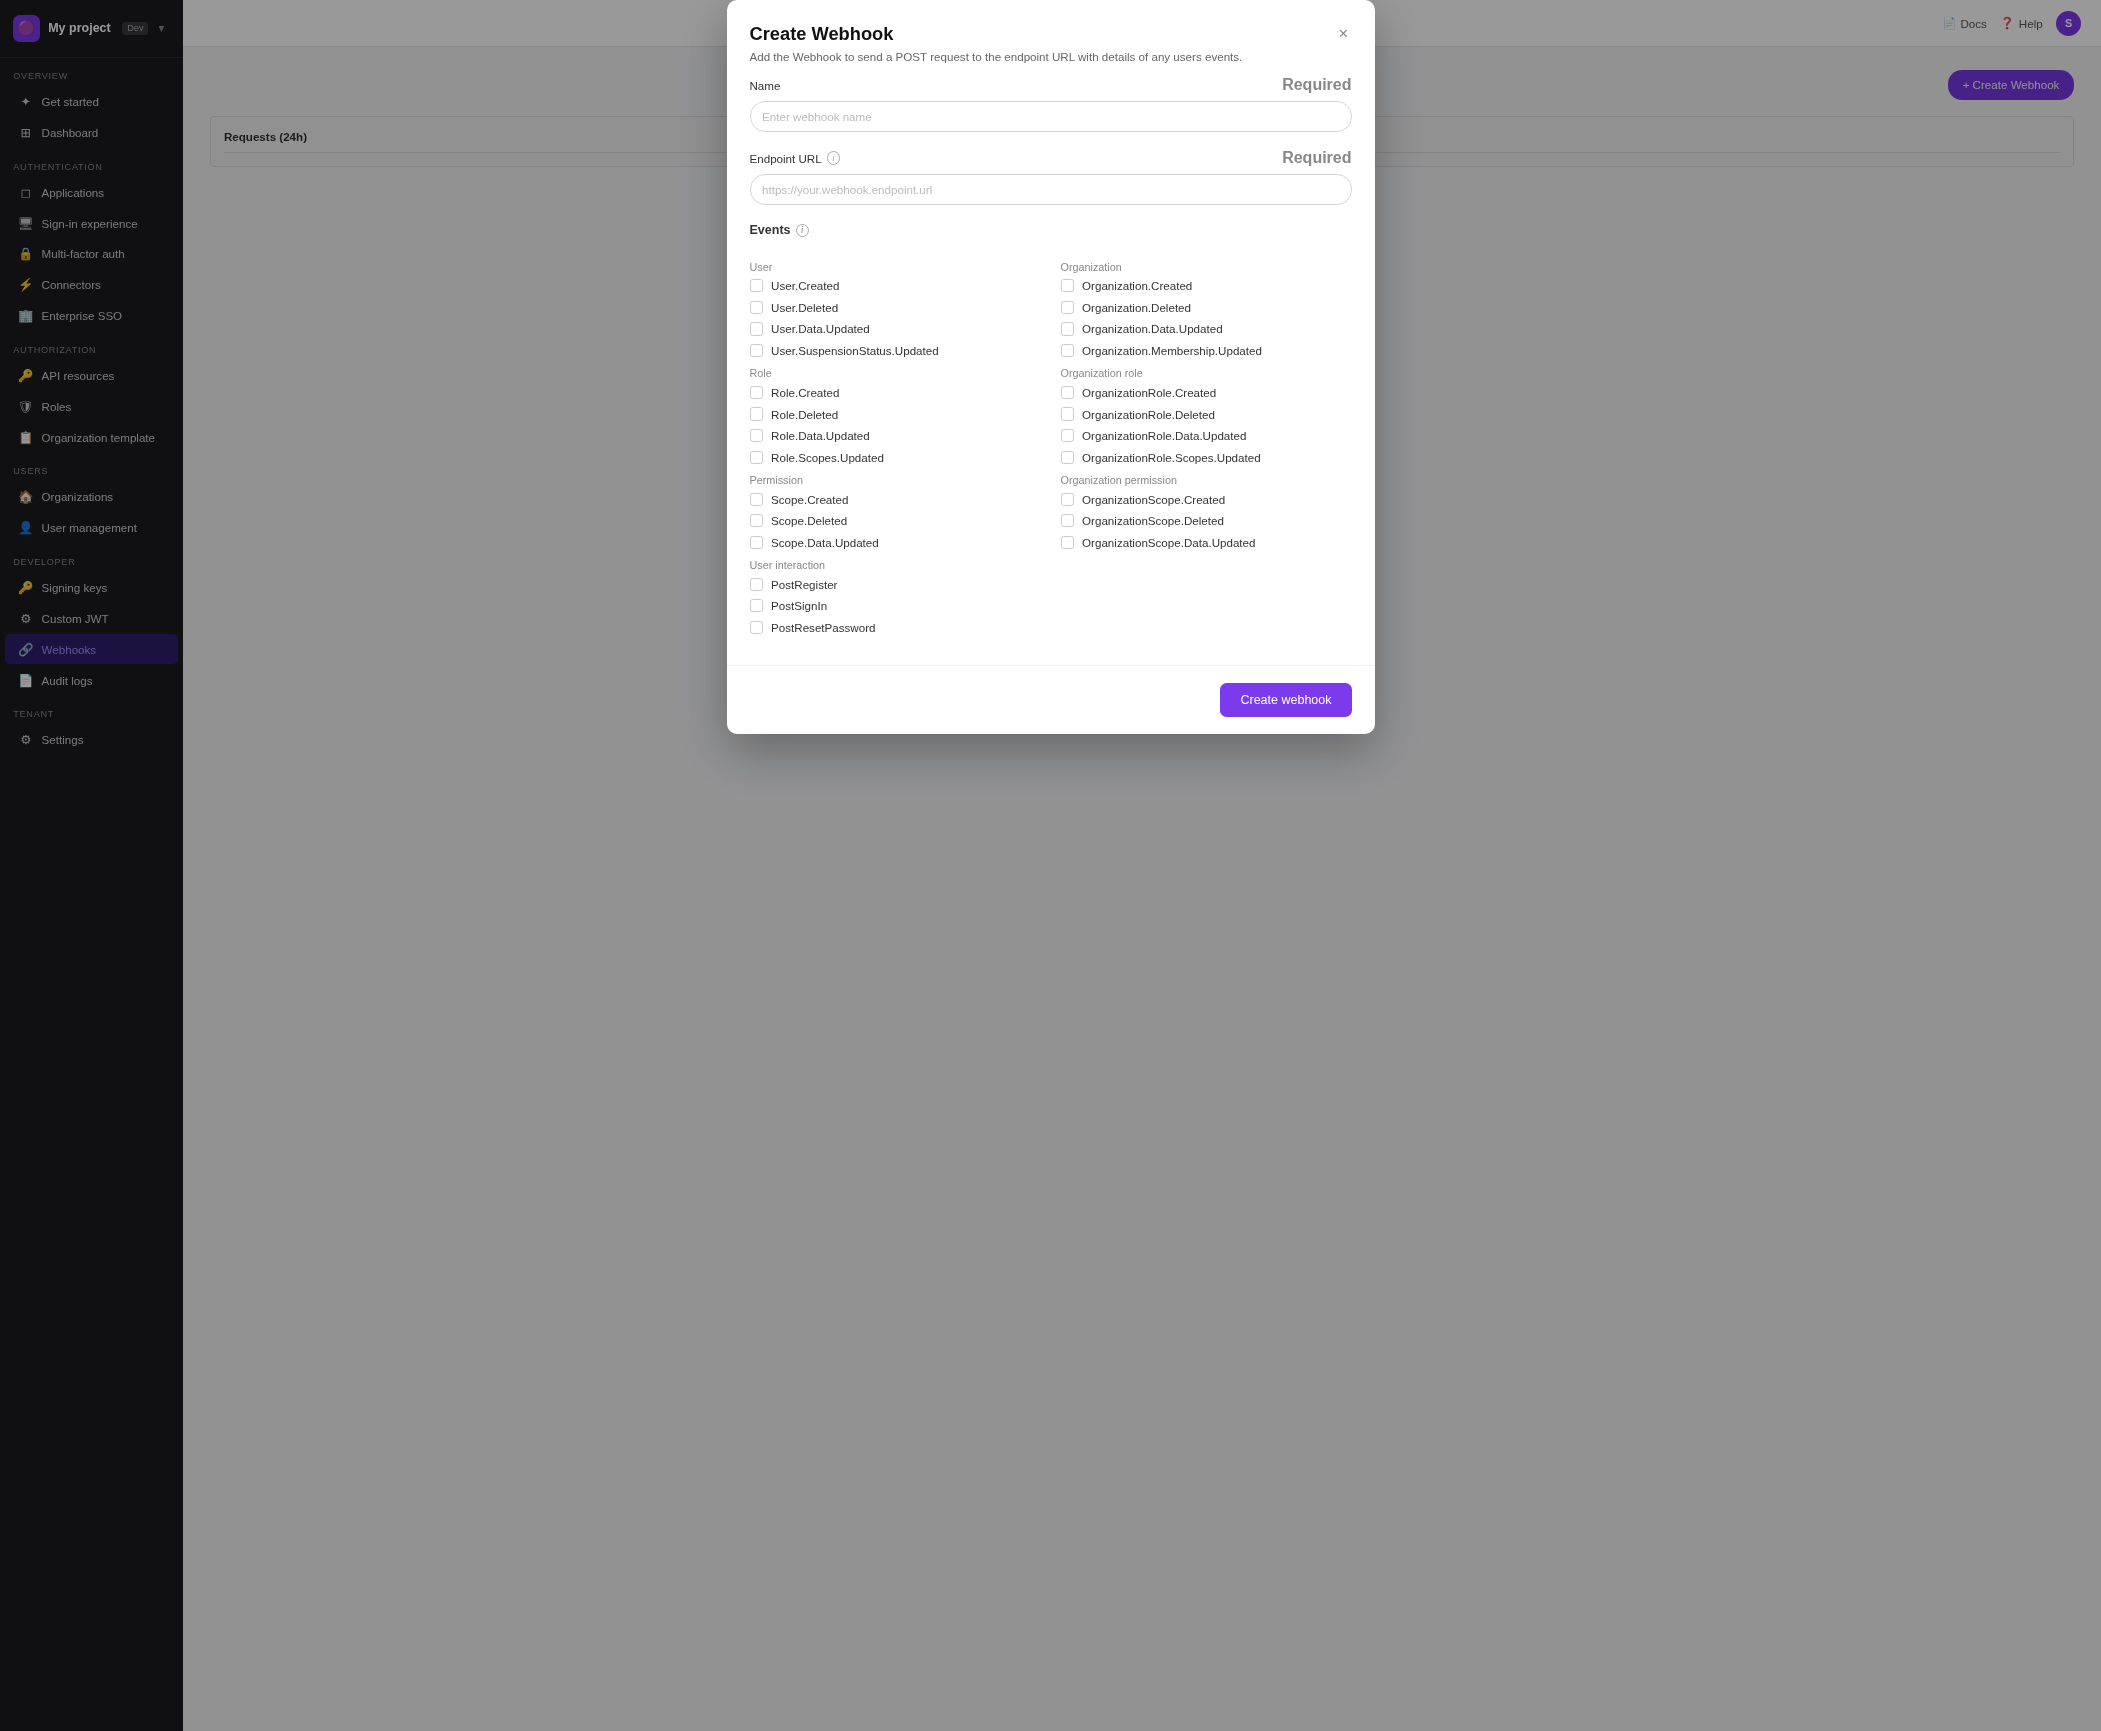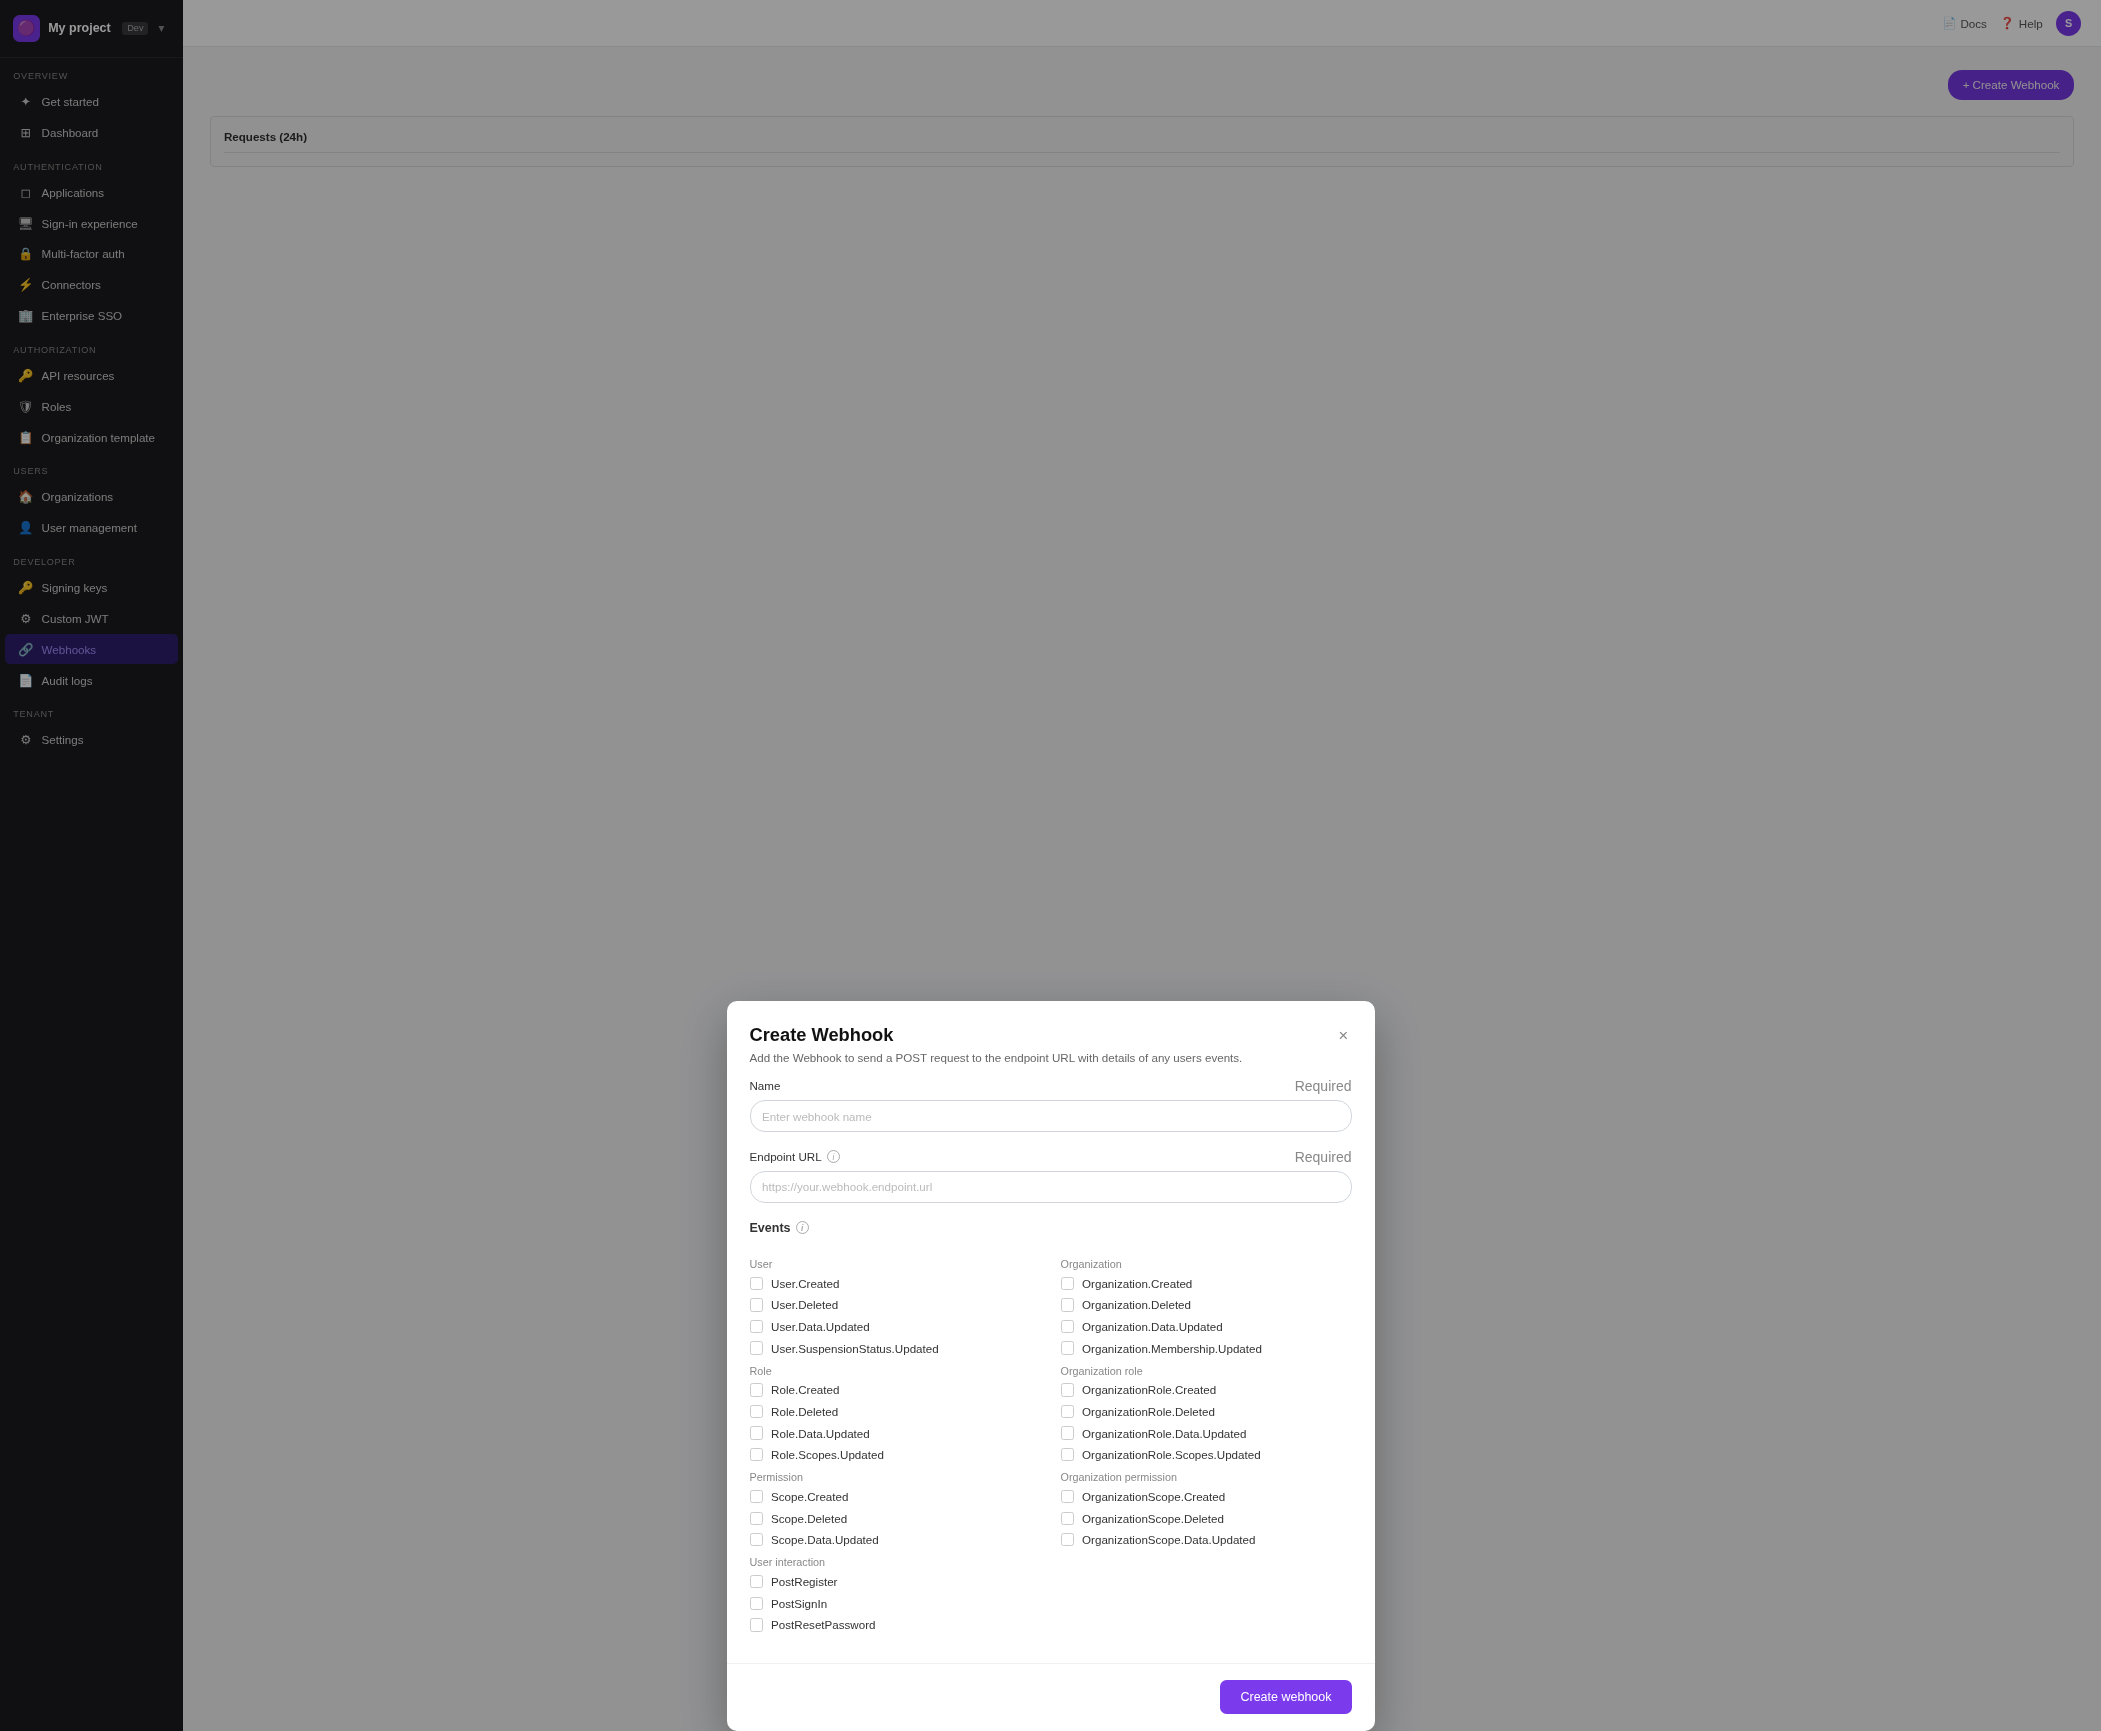--- a/index.html
+++ b/index.html
@@ -21,33 +21,33 @@
     .topbar { background: #fff; border-bottom: 0.8px solid #e5e7eb; display: flex; align-items: center; justify-content: space-between; padding: 0 20px; height: 47px; flex-shrink: 0; }
     .topbar-left { display: flex; align-items: center; gap: 10px; }
     .topbar-right { display: flex; align-items: center; gap: 13.3px; font-size: 11.6px; color: #555; }
     .topbar-right-item { display: flex; align-items: center; gap: 4.2px; cursor: pointer; }
     .avatar { width: 25px; height: 25px; border-radius: 50%; background: #7c3aed; color: #fff; display: flex; align-items: center; justify-content: center; font-size: 10.8px; font-weight: 600; }
 
     .page-content { flex: 1; overflow-y: auto; padding: 23px 26.6px; filter: brightness(0.95); }
     .create-webhook-btn { background: #7c3aed; color: #fff; border: none; padding: 8.3px 15px; border-radius: 14px; font-size: 11.6px; font-weight: 500; cursor: pointer; display: flex; align-items: center; gap: 5px; }
 
     
-    .overlay { position: fixed; inset: 0; background: rgba(0,0,0,0.4); display: flex; align-items: flex-end; justify-content: center; z-index: 100; }
+    .overlay { position: fixed; inset: 0; background: rgba(0,0,0,0.4); display: flex; align-items: flex-start; justify-content: center; z-index: 100; }
 
     
     .modal { background: #fff; border-radius: 10px; width: 648px; max-height: 90vh; overflow-y: auto; box-shadow: 0 16.6px 50px rgba(0,0,0,0.3); }
     .modal-header { display: flex; align-items: flex-start; justify-content: space-between; padding: 23px 23px 13.3px; }
     .modal-title { font-size: 18.3px; font-weight: 700; color: #111; }
     .modal-subtitle { font-size: 11.6px; color: #666; margin-top: 5px; }
     .close-btn { background: none; border: none; cursor: pointer; color: #888; font-size: 16.6px; line-height: 1; padding: 3.3px; }
 
     .modal-body { padding: 0 23px 23px; }
 
     .field-label { font-size: 11.6px; font-weight: 500; color: #333; display: flex; justify-content: space-between; align-items: center; margin-bottom: 6.6px; gap: 39px; }
-    .required-tag { font-size: 14px; color: #888; font-weight: 400; }
+    .required-tag { font-size: 16px; color: #888; font-weight: 700; }
     .field-input { width: 100%; border: 1.2px solid #d1d5db; border-radius: 15px; padding: 8.3px 11.6px; font-size: 11.6px; color: #333; outline: none; }
     .field-input::placeholder { color: #bbb; }
     .field-group { margin-bottom: 16.6px; }
     .endpoint-label-row { display: flex; align-items: center; gap: 5px; }
 
     .events-section { margin-top: 18px; }
     .events-title { font-size: 12.5px; font-weight: 600; color: #333; display: flex; align-items: center; gap: 5px; margin-bottom: 13.3px; }
     .info-icon { width: 13.3px; height: 13.3px; border-radius: 50%; border: 1.2px solid #aaa; display: flex; align-items: center; justify-content: center; font-size: 8.3px; color: #aaa; font-style: italic; cursor: pointer; }
 
     .events-grid { display: grid; grid-template-columns: 1fr 1fr; gap: 0 20px; }

